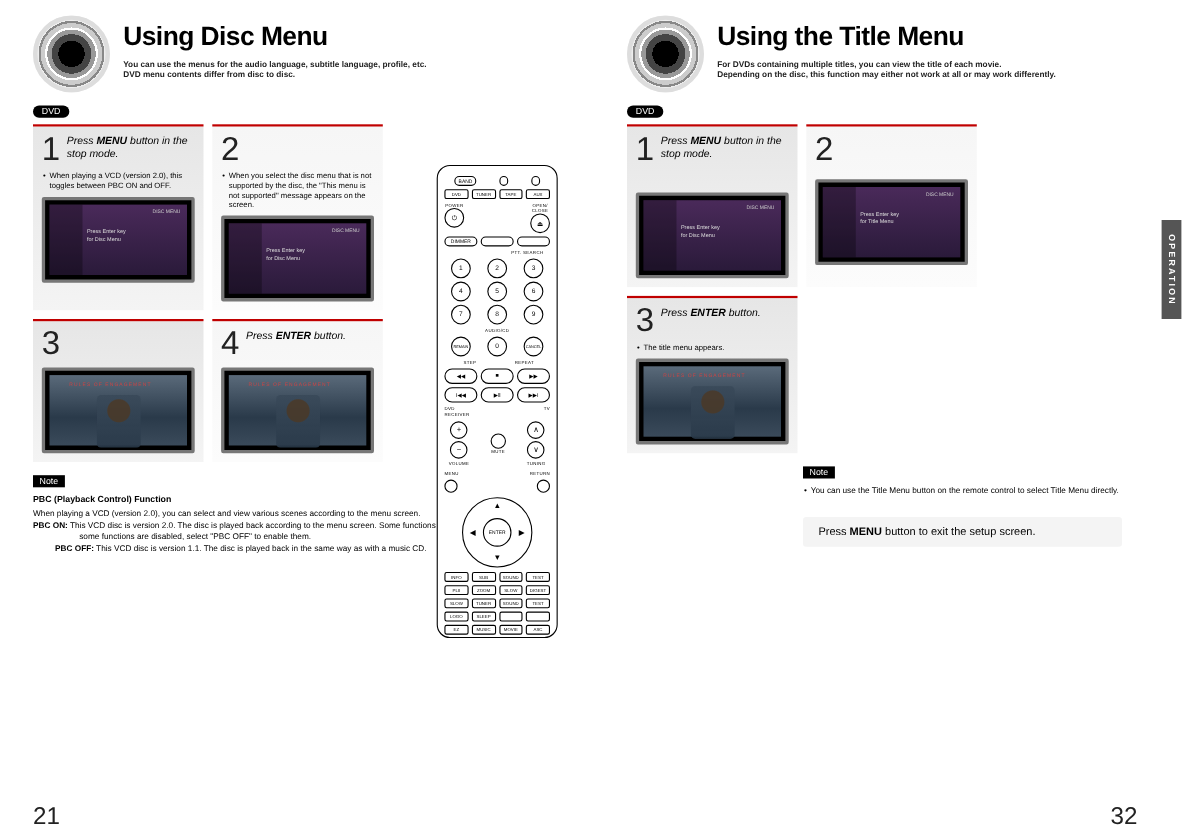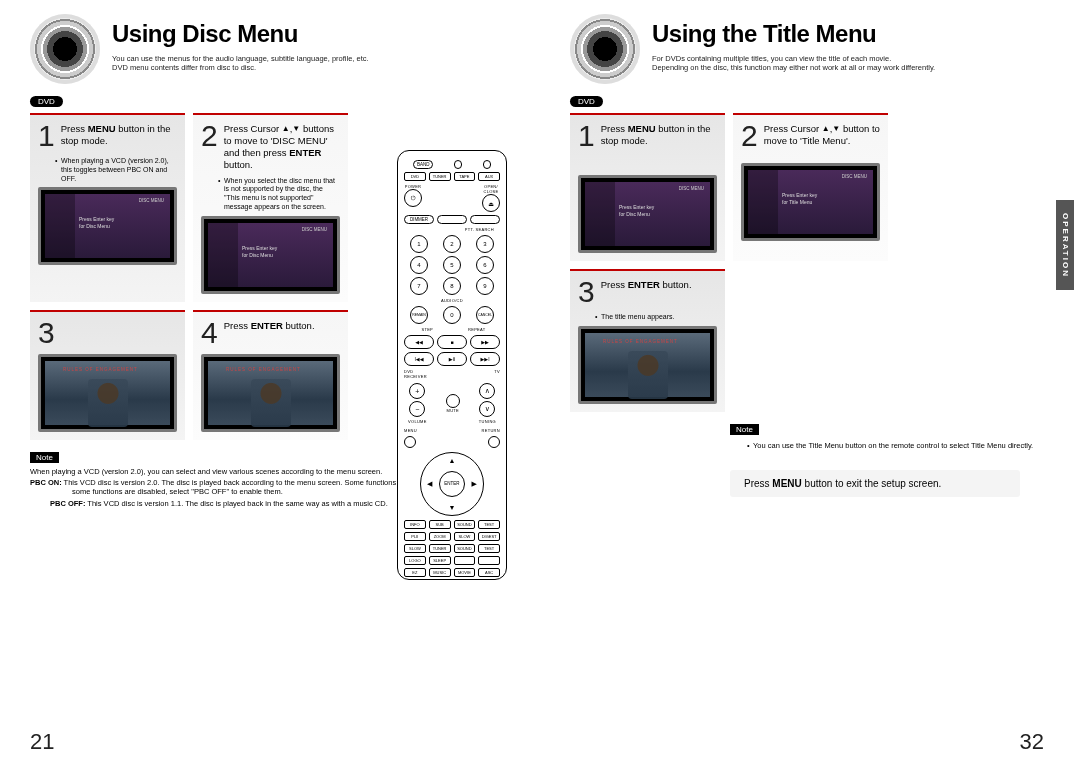--- a/index.html
+++ b/index.html
@@ -47,20 +47,21 @@
   .header-title {
     font-size: 24px;
     font-weight: 700;
     letter-spacing: -0.5px;
     margin-bottom: 6px;
   }
   .header-sub {
     font-size: 7.5px;
     line-height: 1.2;
     color: #222;
+    font-weight: bold;
   }
 
   
   .dvd-badge {
     display: inline-block;
     background: #000;
     color: #fff;
     font-size: 8px;
     padding: 1px 8px;
     border-radius: 7px;
@@ -92,27 +93,28 @@
     font-size: 30px;
     font-weight: 300;
     line-height: 1;
     color: #222;
     flex-shrink: 0;
   }
   .step-text {
     font-size: 9.5px;
     line-height: 1.25;
     padding-top: 2px;
+    font-style: italic;
   }
   .step-text b { font-weight: 700; }
   .arrow { font-size: 8px; vertical-align: 1px; }
   .step-bullet {
     font-size: 7px;
     line-height: 1.25;
-    margin: 0 0 4px 17px;
+    margin: 0 0 4px 1px;
     padding-left: 6px;
     position: relative;
   }
   .step-bullet::before {
     content: "•";
     position: absolute;
     left: 0;
     top: 0;
   }
 
@@ -319,21 +321,21 @@
   .hanging2 { padding-left: 68px; text-indent: -48px; margin-top: 2px;}
 
   
   .page-num {
     position: absolute;
     bottom: 8px;
     font-size: 22px;
     color: #222;
   }
   .pn-left { left: 30px; }
-  .pn-right { right: 36px; }
+  .pn-right { right: 46px; }
 
   
   .side-tab {
     position: absolute;
     top: 200px;
     right: 6px;
     width: 18px;
     height: 90px;
     background: #555;
     color: #fff;
@@ -386,21 +388,20 @@
             <div class="tv-header">DISC MENU</div>
             <div class="tv-text" style="white-space:pre-line;">Press Enter key
 for Disc Menu</div>
           </div>
         </div>
       </div>
 
       <div class="step-block alt">
         <div class="step-row">
           <div class="step-number">2</div>
-          <div class="step-text">Press Cursor <span class="arrow">▲</span>,<span class="arrow">▼</span> buttons to move to 'DISC MENU' and then press <b>ENTER</b> button.</div>
         </div>
         <div class="step-bullet">When you select the disc menu that is not supported by the disc, the "This menu is not supported" message appears on the screen.</div>
         <div class="tv">
           <div class="tv-inner">
             <div class="tv-sidebar"></div>
             <div class="tv-header">DISC MENU</div>
             <div class="tv-text" style="white-space:pre-line;">Press Enter key
 for Disc Menu</div>
           </div>
         </div>
@@ -569,20 +570,21 @@
         <div class="remote-row">
             <div class="remote-rect">EZ</div>
             <div class="remote-rect">MUSIC</div>
             <div class="remote-rect">MOVIE</div>
             <div class="remote-rect">ASC</div>
           </div>
       </div>
     </div>
 
     <div class="note-label">Note</div>
+    <div class="note-title">PBC (Playback Control) Function</div>
     <div class="note-text">When playing a VCD (version 2.0), you can select and view various scenes according to the menu screen.</div>
     <div class="note-text hanging"><b>PBC ON:</b> This VCD disc is version 2.0. The disc is played back according to the menu screen. Some functions may be disabled. When some functions are disabled, select "PBC OFF" to enable them.</div>
     <div class="note-text hanging2"><b>PBC OFF:</b> This VCD disc is version 1.1. The disc is played back in the same way as with a music CD.</div>
 
     <div class="page-num pn-left">21</div>
   </div>
 
   <div class="page page-right">
     <div class="header">
       <div class="speaker-icon"></div>
@@ -607,21 +609,20 @@
             <div class="tv-sidebar"></div>
             <div class="tv-header">DISC MENU</div>
             <div class="tv-text" style="white-space:pre-line;">Press Enter key
 for Disc Menu</div>
           </div>
         </div>
       </div>
       <div class="step-block alt">
         <div class="step-row">
           <div class="step-number">2</div>
-          <div class="step-text">Press Cursor <span class="arrow">▲</span>,<span class="arrow">▼</span> button to move to 'Title Menu'.</div>
         </div>
         <div style="height:2px;"></div>
         <div class="tv">
           <div class="tv-inner">
             <div class="tv-sidebar"></div>
             <div class="tv-header">DISC MENU</div>
             <div class="tv-text" style="white-space:pre-line;">Press Enter key
 for Title Menu</div>
           </div>
         </div>

